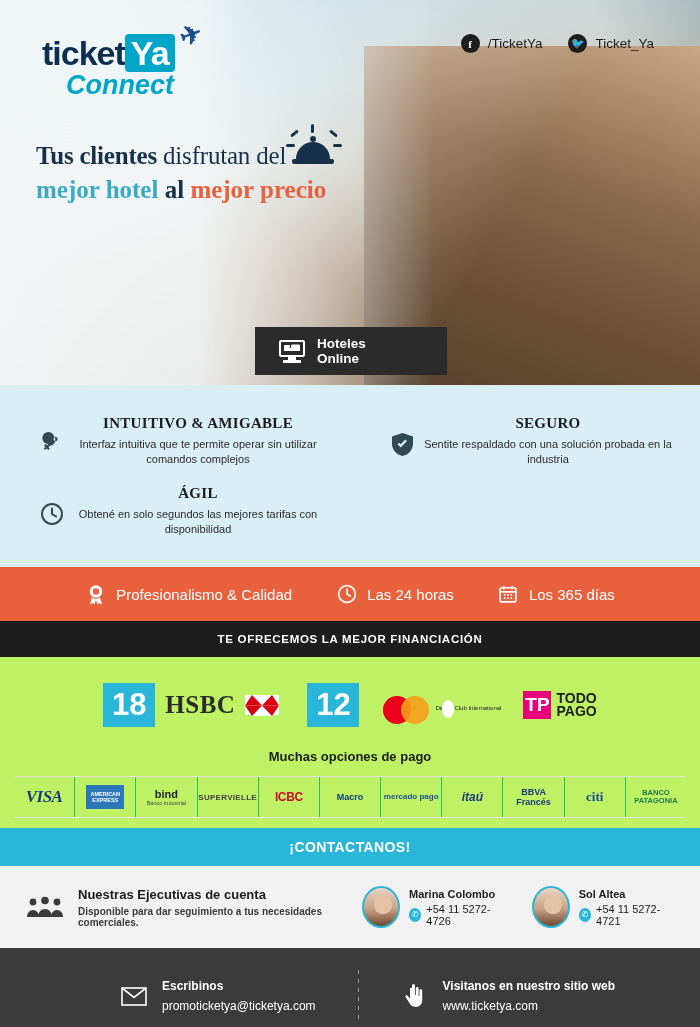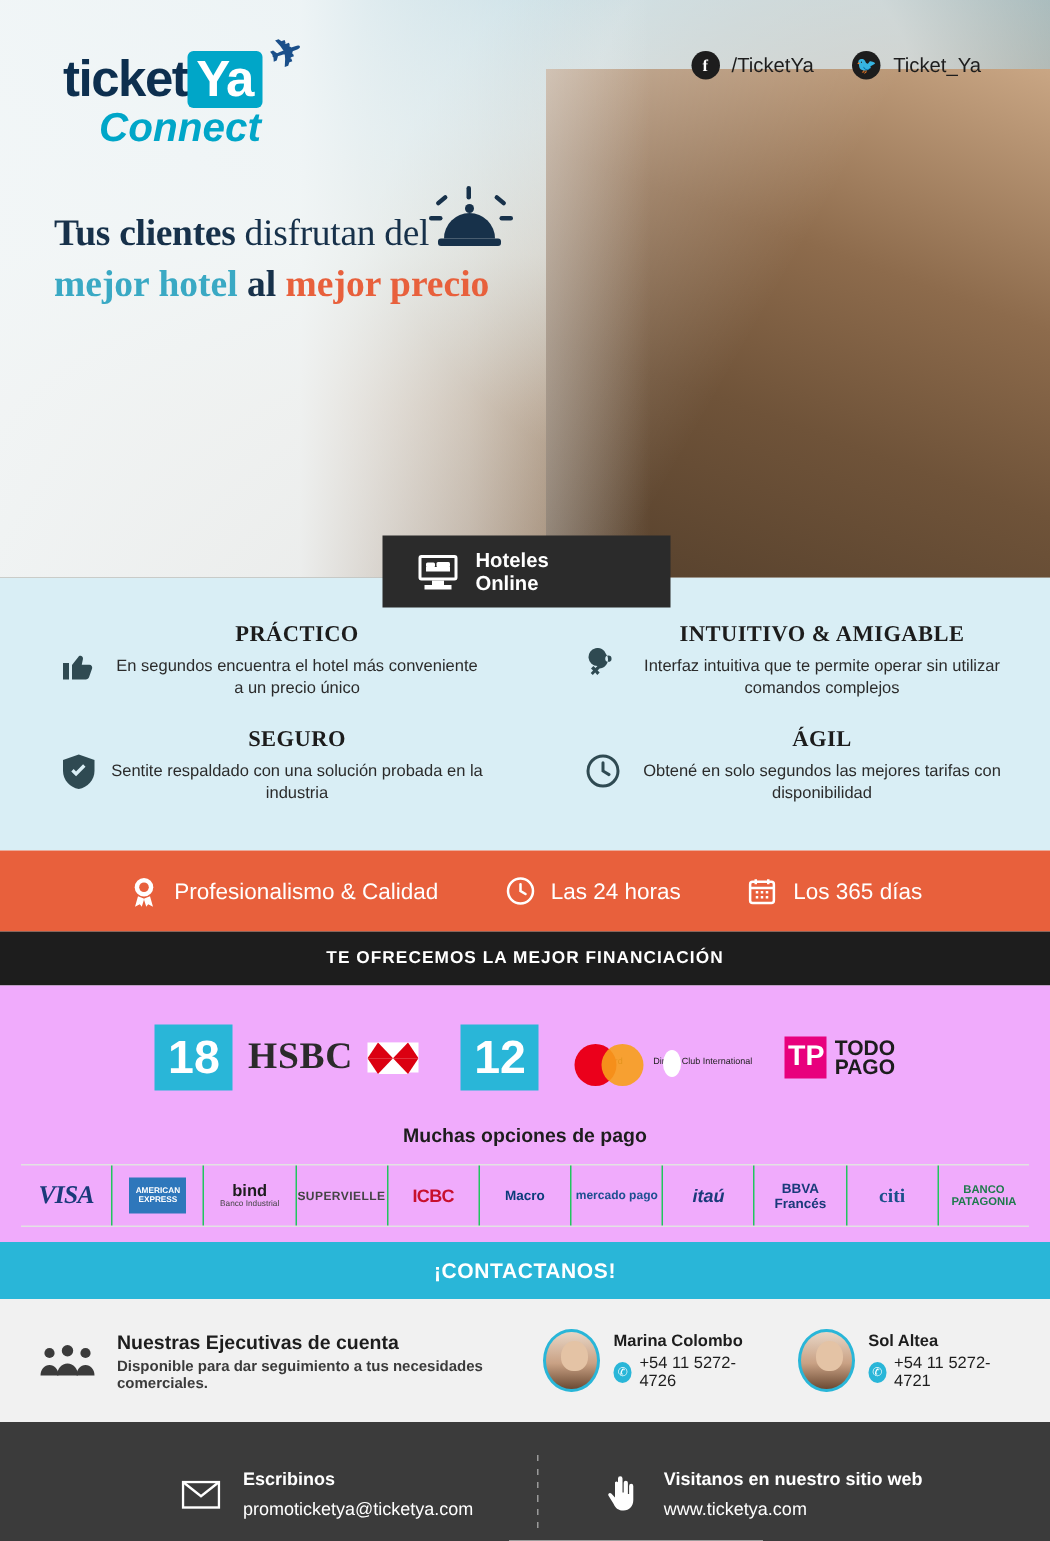--- a/index.html
+++ b/index.html
@@ -74,21 +74,21 @@
   .features { background: #d9eef5; padding: 22px 0 20px; }
   .feature-grid { display: flex; flex-wrap: wrap; }
   .feature { width: 50%; display: flex; padding: 8px 18px 10px 30px; }
   .feat-icon { width: 44px; flex: 0 0 44px; display: flex; align-items: center; justify-content: center; padding-top: 6px; }
   .feat-body { flex: 1; text-align: center; padding-right: 10px; }
   .feat-title { font-family: "Liberation Serif", serif; font-size: 15px; font-weight: bold; color: #1c1c1c; letter-spacing: .3px; margin-bottom: 5px; }
   .feat-desc { font-size: 11px; line-height: 15px; color: #2b2b2b; }
 
   
   .hoteles-tab {
-    position: absolute; left: 255px; top: 357px;
+    position: absolute; left: 255px; top: 327px;
     width: 192px; height: 48px;
     background: #2b2b2b; color: #fff;
     display: flex; align-items: center; gap: 12px;
     padding-left: 24px; z-index: 9;
   }
   .hoteles-tab .label { font-size: 13.5px; font-weight: bold; line-height: 15px; }
   .monitor { width: 26px; height: 22px; position: relative; }
   .monitor-screen { width: 26px; height: 17px; border: 2.5px solid #fff; border-radius: 2px; }
   .monitor-stand { position: absolute; left: 9px; top: 17px; width: 8px; height: 3px; background: #fff; }
   .monitor-base { position: absolute; left: 4px; top: 20px; width: 18px; height: 2.5px; background: #fff; }
@@ -103,21 +103,21 @@
   .ob-ico { width: 21px; height: 21px; display: flex; align-items: center; justify-content: center; }
 
   
   .black-bar {
     background: #1d1d1d; color: #fff; height: 36px;
     display: flex; align-items: center; justify-content: center;
     font-size: 11.5px; font-weight: bold; letter-spacing: .7px;
   }
 
   
-  .financing { background: #f0abfc; padding: 26px 0 10px; }
+  .financing { background: #bef264; padding: 26px 0 10px; }
   .fin-row { display: flex; align-items: center; justify-content: center; gap: 0px; }
   .cuotas {
     background: #29b6d8; color: #fff; font-size: 31px; font-weight: bold;
     width: 52px; height: 44px; display: flex; align-items: center; justify-content: center;
   }
   .brand-box { display: flex; align-items: center; gap: 10px; padding: 0 14px; }
   .hsbc-text { font-family: "Liberation Serif", serif; font-size: 25px; font-weight: bold; color: #2b2b2b; letter-spacing: .5px; }
   .hsbc-mark { width: 34px; height: 20px; position: relative; background: #fff; }
   .mc-circles { position: relative; width: 46px; height: 28px; }
   .mc-circles span { position: absolute; top: 0; width: 28px; height: 28px; border-radius: 50%; }
@@ -256,31 +256,20 @@
     </div>
     <div class="label">
       <div>Hoteles</div>
       <div>Online</div>
     </div>
   </div>
 
   <div class="features">
     <div class="feature-grid">
 
-      <div class="feature">
-        <div class="feat-icon">
-          <svg width="24" height="24" viewBox="0 0 24 24" fill="#2f4a52">
-            <path d="M2 10h4v11H2zM8 21h9.2c1 0 1.9-.6 2.2-1.6l2-5.7c.4-1.2-.5-2.5-1.8-2.5h-5.1l.8-3.8c.2-1-.4-2-1.4-2.2-.7-.2-1.4.2-1.7.8L8 11.4z"></path>
-          </svg>
-        </div>
-        <div class="feat-body">
-          <div class="feat-title">PRÁCTICO</div>
-          <div class="feat-desc">En segundos encuentra el hotel más conveniente a un precio único</div>
-        </div>
-      </div>
 
       <div class="feature">
         <div class="feat-icon">
           <svg width="24" height="24" viewBox="0 0 24 24" fill="#2f4a52">
             <path d="M14 4a6 6 0 1 0-5.7 8L7 13.3 5.6 12 4 13.6l1.4 1.4-1.6 1.6L5.2 18l1.6-1.6L8.2 18 9.8 16.4 8.4 15l1.3-1.3A6 6 0 0 0 14 4zm1.6 5.2a2.1 2.1 0 1 1 0-4.2 2.1 2.1 0 0 1 0 4.2z"></path>
           </svg>
         </div>
         <div class="feat-body">
           <div class="feat-title">INTUITIVO &amp; AMIGABLE</div>
           <div class="feat-desc">Interfaz intuitiva que te permite operar sin utilizar comandos complejos</div>

